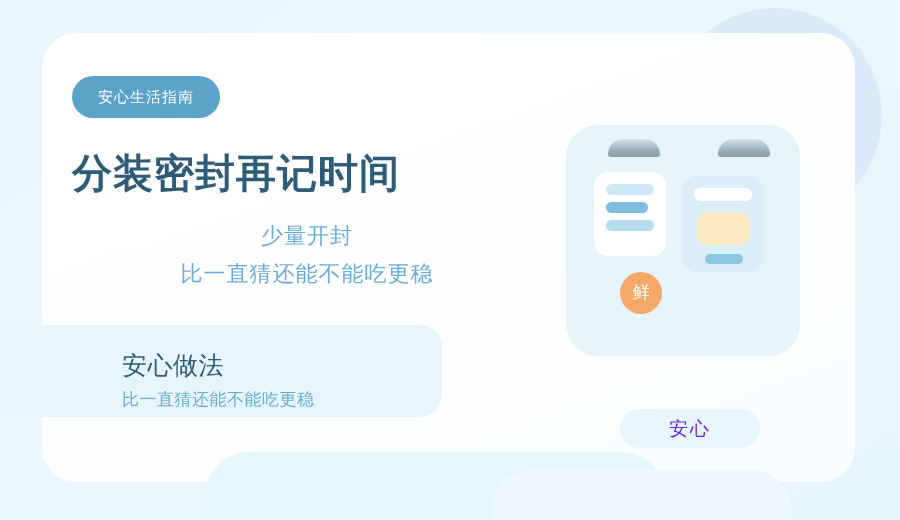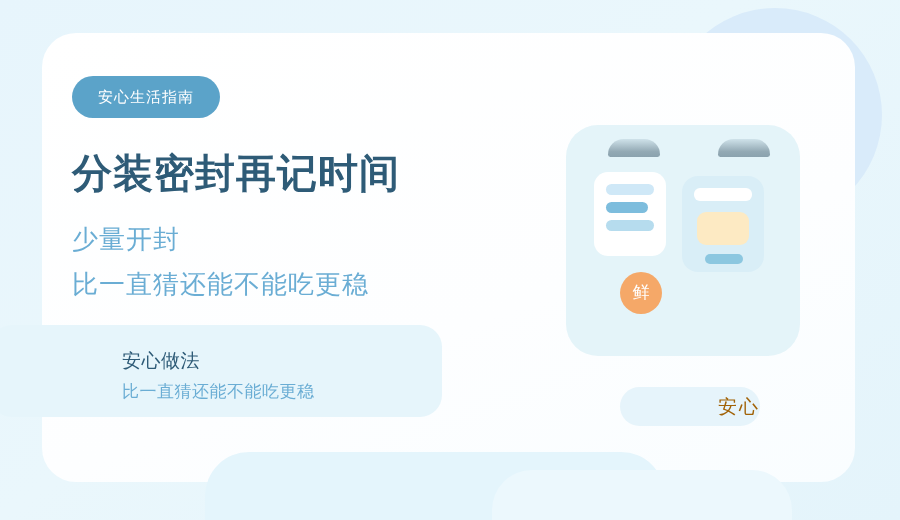--- a/index.html
+++ b/index.html
@@ -91,45 +91,46 @@
     color: #2e5b77;
     letter-spacing: 1px;
     font-weight: bold;
     white-space: nowrap;
   }
 
   .sub-lines {
     margin-top: 20px;
   }
   .sub-line {
-    font-size: 26px;
+    font-size: 22px;
     line-height: 1.72;
     color: #6aadd4;
     letter-spacing: 1px;
     white-space: nowrap;
+    text-align: center;
   }
 
   
   .tip-card {
     position: absolute;
     left: -10px;
     top: 325px;
     width: 452px;
     height: 92px;
     border-radius: 22px;
     background: #e6f5fb;
   }
   .tip-inner {
     position: absolute;
     left: 122px;
     top: 347px;
     width: 330px;
   }
   .tip-title {
-    font-size: 19px;
+    font-size: 25px;
     line-height: 1.45;
     color: #2e5b77;
     letter-spacing: 0.5px;
     white-space: nowrap;
   }
   .tip-desc {
     margin-top: 5px;
     font-size: 17px;
     line-height: 1.45;
     color: #6aadd4;
@@ -206,29 +207,29 @@
     background: #f5a868;
     color: #ffffff;
     font-size: 17px;
     line-height: 42px;
     text-align: center;
   }
 
   .safe-pill {
     position: absolute;
     left: 620px;
-    top: 387px;
+    top: 409px;
     width: 140px;
     height: 39px;
     border-radius: 20px;
     background: #e6f4fb;
-    color: #a16207;
+    color: #6d28d9;
     font-size: 19px;
     line-height: 39px;
-    text-align: right;
+    text-align: center;
     letter-spacing: 2px;
   }
 </style>
 </head>
 <body>
 
 <div class="stage">
 
   <div class="bg-circle"></div>
 

